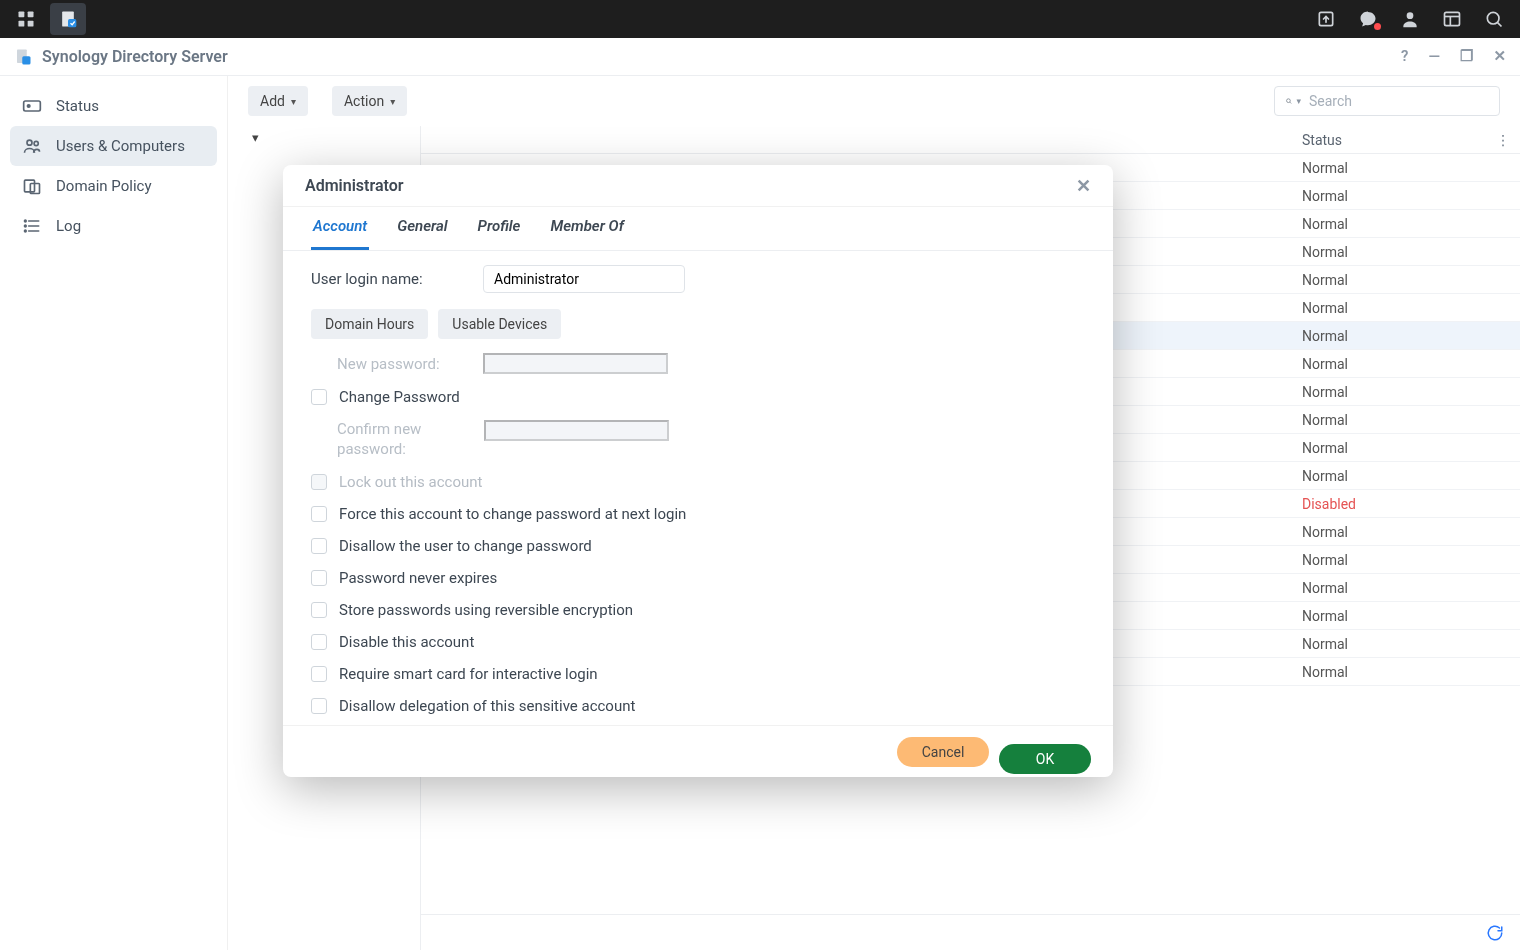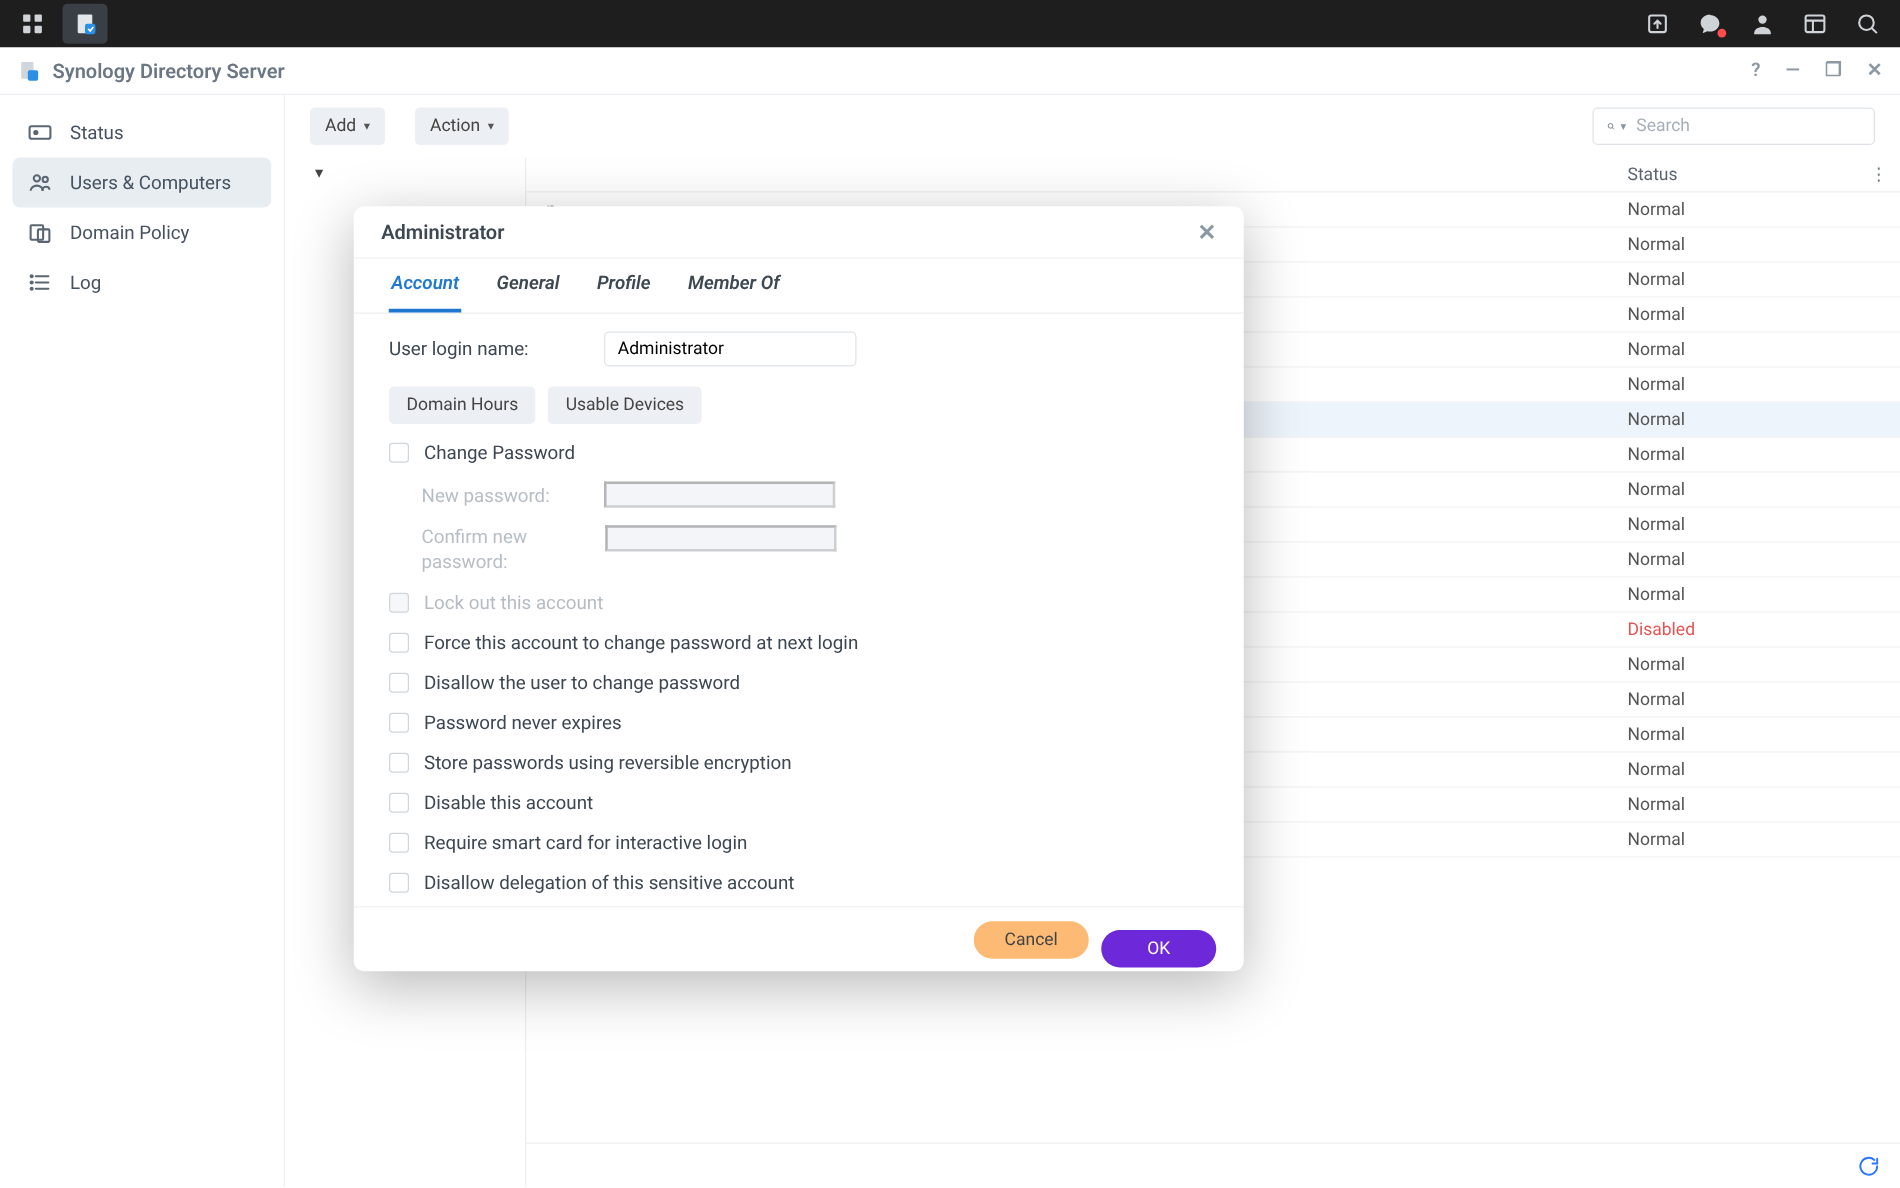--- a/index.html
+++ b/index.html
@@ -99,21 +99,21 @@
   .row .c2.disabled { color:#e55353; }
 
   .grid-footer {
     height:36px; border-top:1px solid #eceef1; display:flex; align-items:center;
     justify-content:flex-end; padding:0 16px;
   }
   .grid-footer svg { width:18px; height:18px; color:#2977ff; cursor:pointer; }
 
   
   .modal {
-    position:absolute; left:283px; top:127px; width:712px; height:612px;
+    position:absolute; left:283px; top:127px; width:830px; height:612px;
     background:#fff; border-radius:8px; box-shadow:0 12px 48px rgba(0,0,0,.28);
     display:flex; flex-direction:column; overflow:hidden;
   }
   .modal-title {
     height:42px; display:flex; align-items:center; padding:0 22px;
     font-weight:600; color:#3e4853; border-bottom:1px solid #f1f1f1;
   }
   .modal-title .close { margin-left:auto; color:#8d98a5; font-size:18px; cursor:pointer; }
   .tabs {
     display:flex; gap:26px; padding:0 22px 0 28px;
@@ -159,21 +159,21 @@
 
   .modal-footer {
     height:52px; display:flex; align-items:center; justify-content:flex-end;
     gap:10px; padding:0 22px; border-top:1px solid #f1f1f1;
   }
   .btn {
     min-width:92px; height:30px; border-radius:15px; border:none; font-size:14px;
     cursor:pointer;
   }
   .btn.secondary { background:#fdba74; color:#444; }
-  .btn.primary { background:#6d28d9; color:#fff;margin-top:14px; }
+  .btn.primary { background:#15803d; color:#fff;margin-top:14px; }
 
   .sub-confirm { padding-left:26px; display:flex; align-items:flex-start; gap:13px; }
   .sub-confirm label { width:134px; color:#b7bec6; font-size:15px; line-height:1.3; }
 </style>
 </head>
 <body>
 
 <div class="taskbar">
   <div class="left">
     <div class="task-icon">
@@ -420,29 +420,29 @@
       <div class="field-row">
         <label>User login name:</label>
         <input type="text" value="Administrator" style="">
       </div>
 
       <div class="pill-row">
         <button class="pill">Domain Hours</button>
         <button class="pill">Usable Devices</button>
       </div>
 
-      <div class="chk-row">
-        <span class="chk"></span>
-        <span>Change Password</span>
-      </div>
-
       <div class="chk-row sub">
         <label>New password:</label>
         <input type="password" disabled="" style="">
       </div>
+
+      <div class="chk-row">
+        <span class="chk"></span>
+        <span>Change Password</span>
+      </div>
       <div class="sub-confirm">
         <label>Confirm new password:</label>
         <input type="password" disabled="" style="">
       </div>
 
       <div class="chk-row dim">
         <span class="chk disabled"></span>
         <span>Lock out this account</span>
       </div>
 

